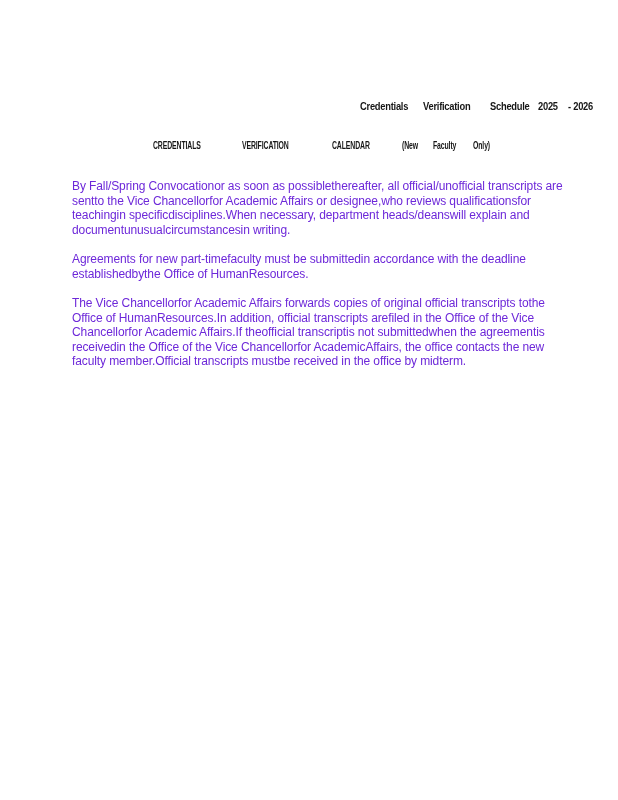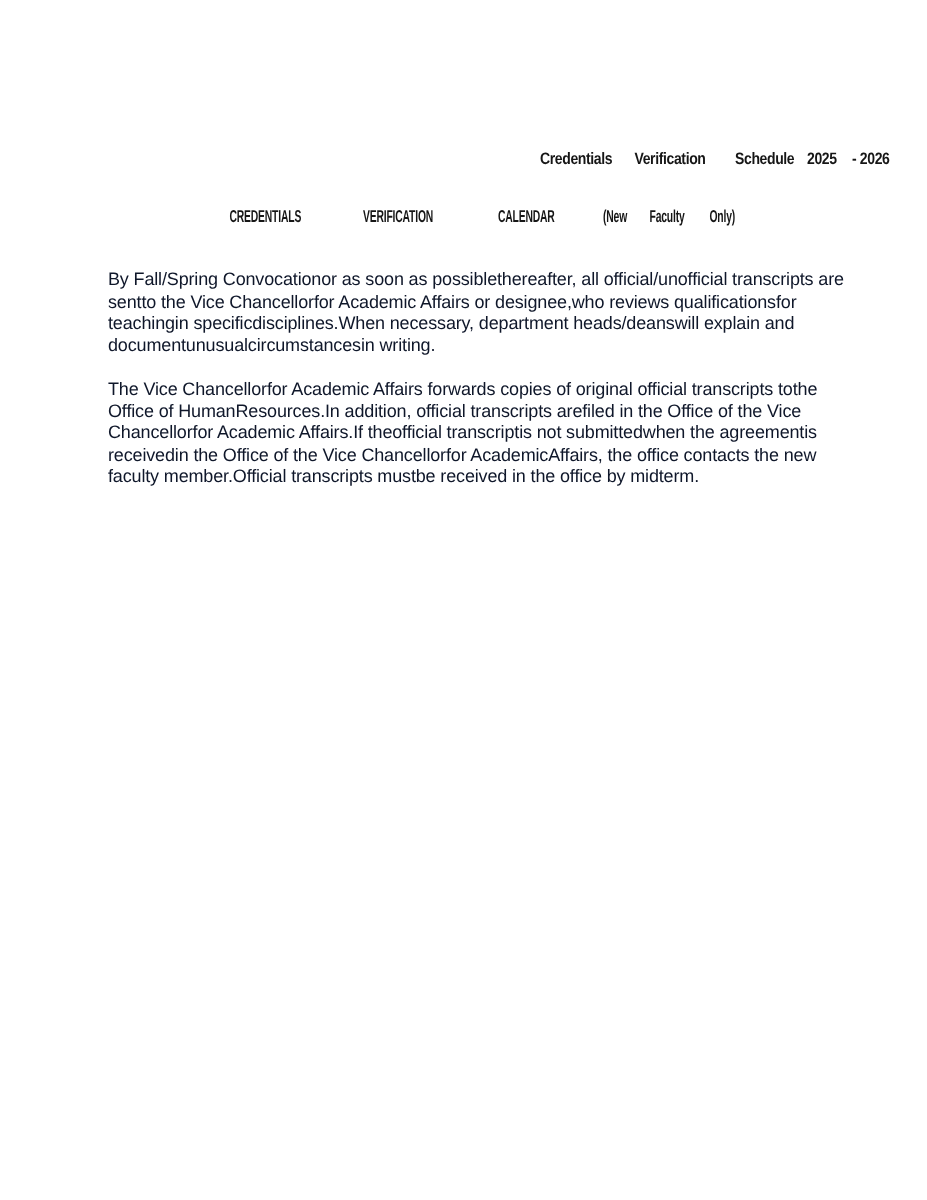--- a/index.html
+++ b/index.html
@@ -55,21 +55,21 @@
     letter-spacing: -0.2px;
   }
   
   .body-text {
     position: absolute;
     top: 179px;
     left: 72px;
     width: 540px;
     font-size: 12px;
     line-height: 14.5px;
-    color: #0f172a;
+    color: #6d28d9;
     letter-spacing: -0.1px;
   }
   .para {
     white-space: pre;
     margin: 0 0 15px 0;
   }
   .page-number {
     position: absolute;
     top: 683px;
     left: 72px;
@@ -99,20 +99,22 @@
     <span class="w" style="left:402px">(New</span>
     <span class="w" style="left:433px">Faculty</span>
     <span class="w" style="left:473px">Only)</span>
   </div>
 
   <div class="body-text">
     <p class="para">By Fall/Spring Convocationor as soon as possiblethereafter, all official/unofficial transcripts are
 sentto the Vice Chancellorfor Academic Affairs or designee,who reviews qualificationsfor
 teachingin specificdisciplines.When necessary, department heads/deanswill explain and
 documentunusualcircumstancesin writing.</p>
+    <p class="para">Agreements for new part-timefaculty must be submittedin accordance with the deadline
+establishedbythe Office of HumanResources.</p>
     <p class="para">The Vice Chancellorfor Academic Affairs forwards copies of original official transcripts tothe
 Office of HumanResources.In addition, official transcripts arefiled in the Office of the Vice
 Chancellorfor Academic Affairs.If theofficial transcriptis not submittedwhen the agreementis
 receivedin the Office of the Vice Chancellorfor AcademicAffairs, the office contacts the new
 faculty member.Official transcripts mustbe received in the office by midterm.</p>
   </div>
 
   <div class="page-number">74</div>
 
 </div>

